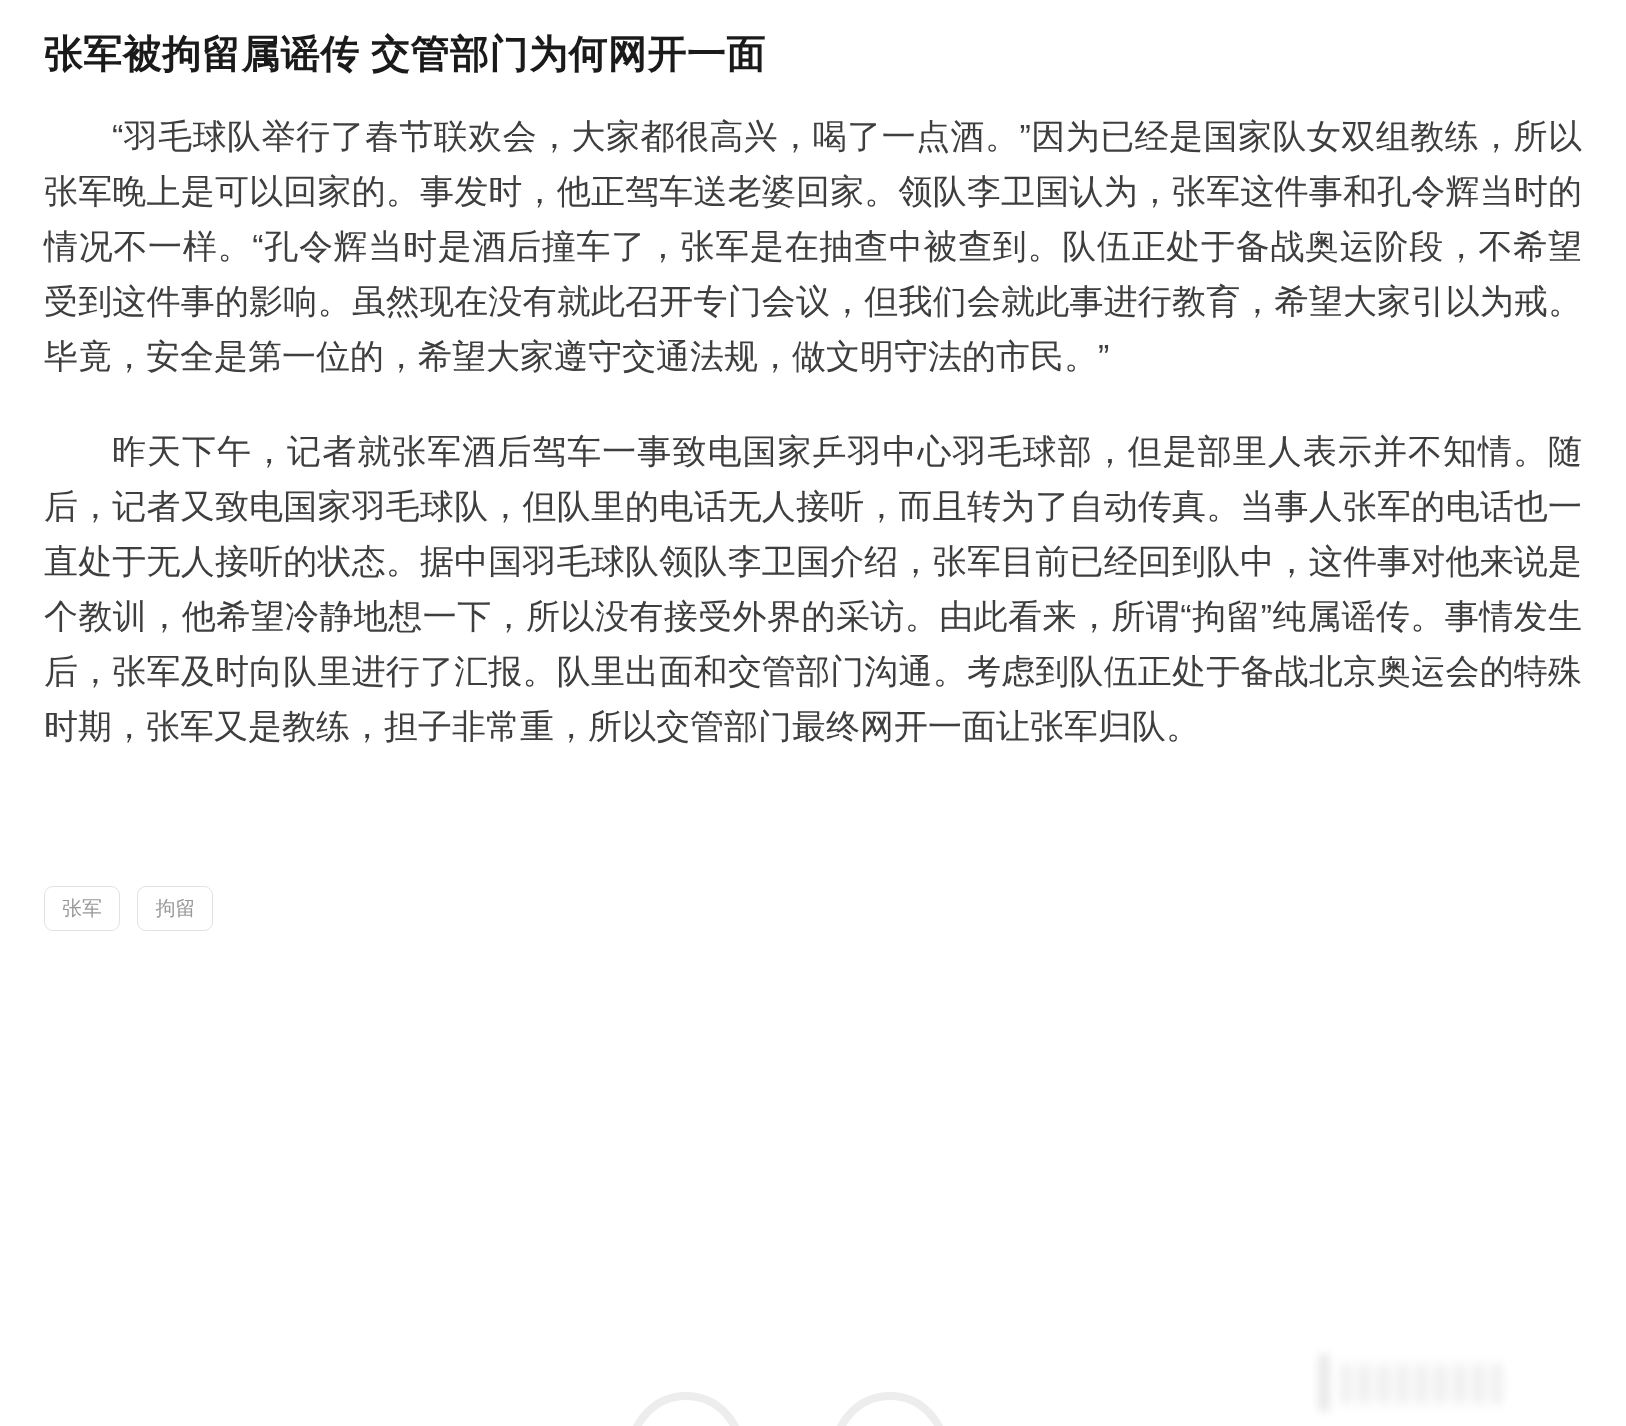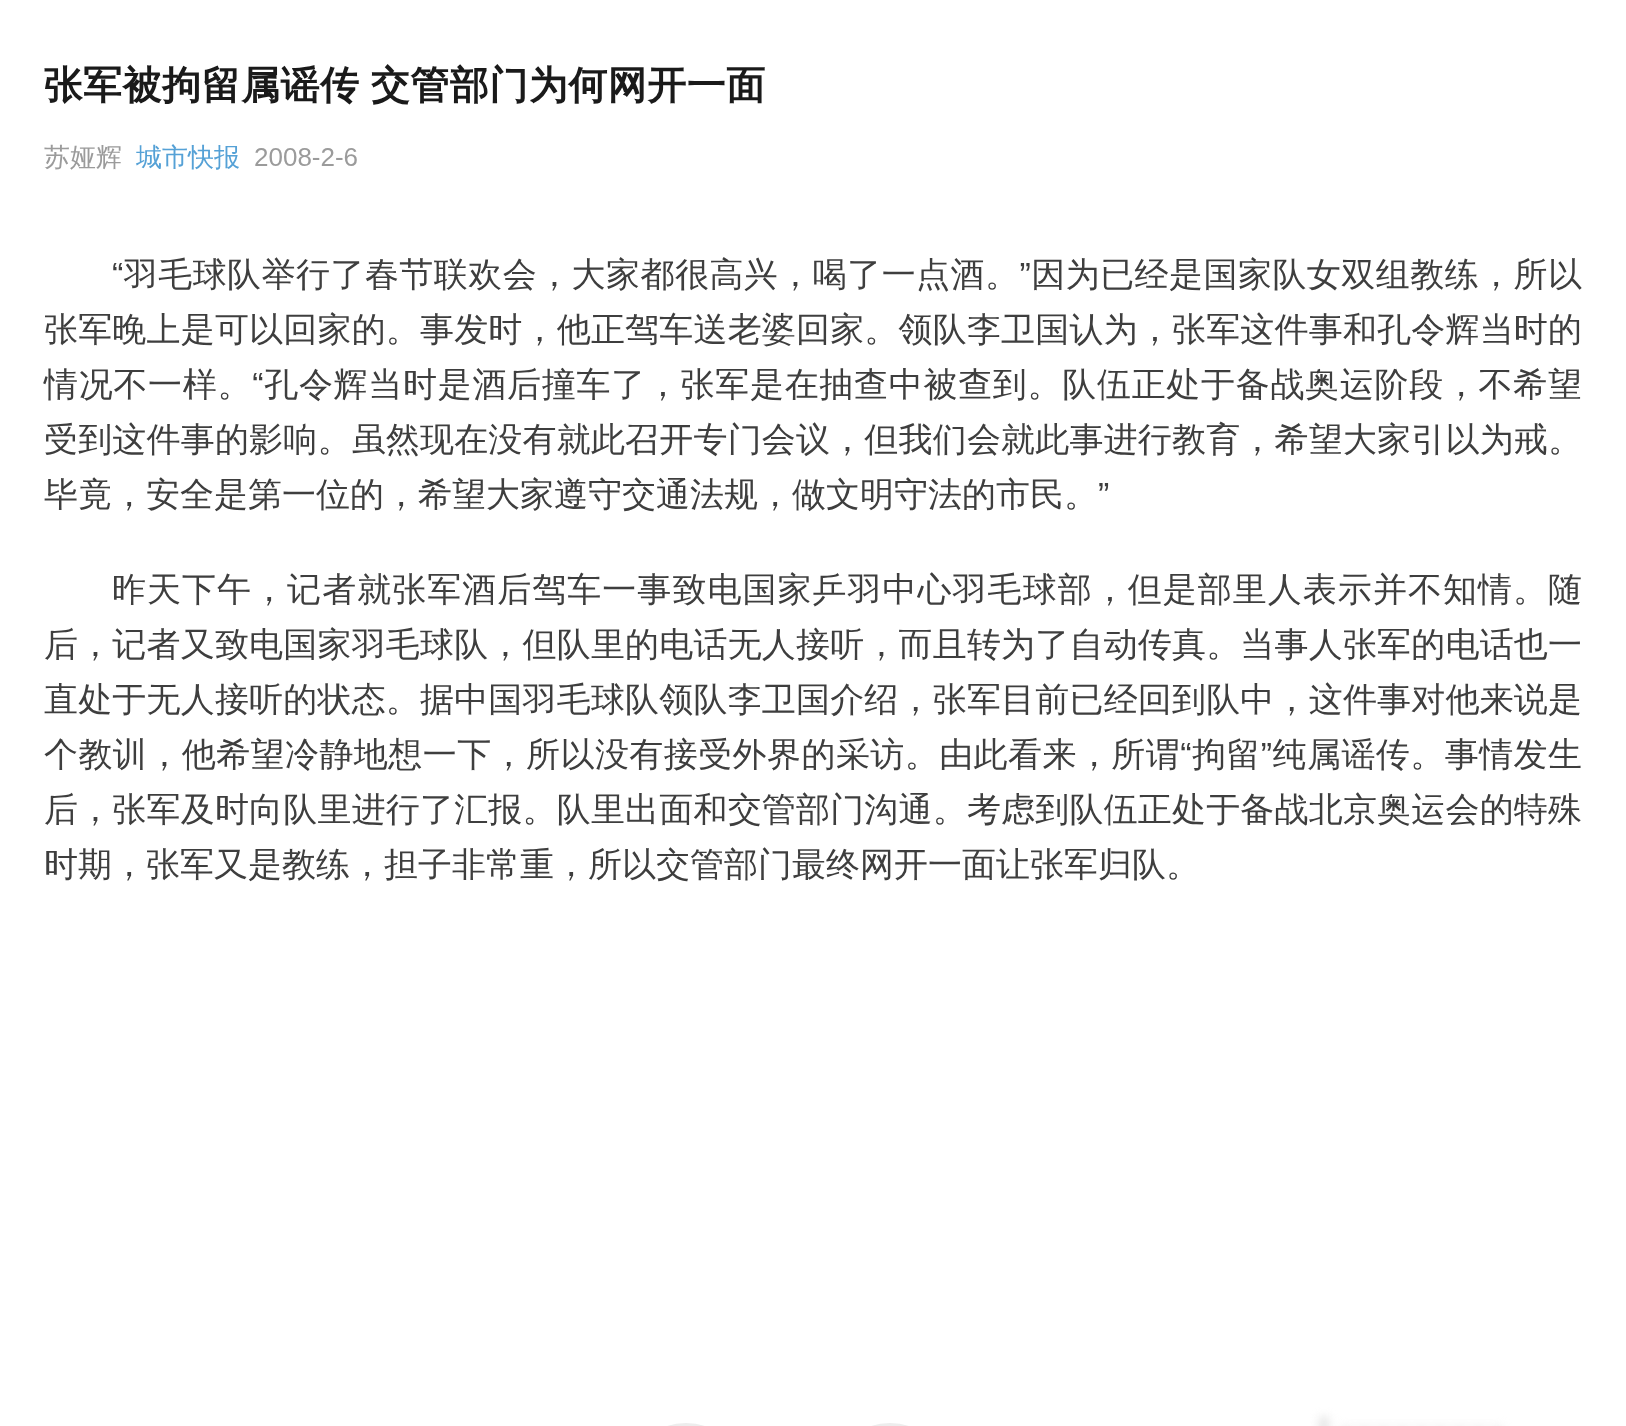--- a/index.html
+++ b/index.html
@@ -1,15 +1,15 @@
 <!DOCTYPE html>
 <html><head>
 <meta charset="utf-8">
 <style>
-  * { box-sizing: border-box; margin-top: 31px; }
+  * { box-sizing: border-box; }
   html, body { margin: 0; padding: 0; }
   body {
     width: 1626px;
     height: 1426px;
     background: #ffffff;
     font-family: "Liberation Sans", "DejaVu Sans", sans-serif;
     position: relative;
     overflow: hidden;
     color: #3e3e3e;
   }
@@ -96,31 +96,32 @@
   .wm-circle.c1 { left: 628px; }
   .wm-circle.c2 { left: 832px; }
 </style>
 </head>
 <body>
 
 <div class="page">
 
   <h1 class="title">张军被拘留属谣传 交管部门为何网开一面</h1>
 
-  <div class="byline">
-    <span class="author">苏娅辉</span><a class="source">城市快报</a><span class="date">2008-2-6</span>
-  </div>
 
   <div class="article">
 
     <p>“羽毛球队举行了春节联欢会，大家都很高兴，喝了一点酒。”因为已经是国家队女双组教练，所以张军晚上是可以回家的。事发时，他正驾车送老婆回家。领队李卫国认为，张军这件事和孔令辉当时的情况不一样。“孔令辉当时是酒后撞车了，张军是在抽查中被查到。队伍正处于备战奥运阶段，不希望受到这件事的影响。虽然现在没有就此召开专门会议，但我们会就此事进行教育，希望大家引以为戒。毕竟，安全是第一位的，希望大家遵守交通法规，做文明守法的市民。”</p>
 
     <p>昨天下午，记者就张军酒后驾车一事致电国家乒羽中心羽毛球部，但是部里人表示并不知情。随后，记者又致电国家羽毛球队，但队里的电话无人接听，而且转为了自动传真。当事人张军的电话也一直处于无人接听的状态。据中国羽毛球队领队李卫国介绍，张军目前已经回到队中，这件事对他来说是个教训，他希望冷静地想一下，所以没有接受外界的采访。由此看来，所谓“拘留”纯属谣传。事情发生后，张军及时向队里进行了汇报。队里出面和交管部门沟通。考虑到队伍正处于备战北京奥运会的特殊时期，张军又是教练，担子非常重，所以交管部门最终网开一面让张军归队。</p>
   </div>
 
+  <div class="tags">
+    <span class="tag">张军</span>
+    <span class="tag">拘留</span>
+  </div>
 
 </div>
 
 <div class="wm-right">
   <div class="bar"></div>
   <div class="block"></div>
 </div>
 <div class="wm-circle c1"></div>
 <div class="wm-circle c2"></div>
 

